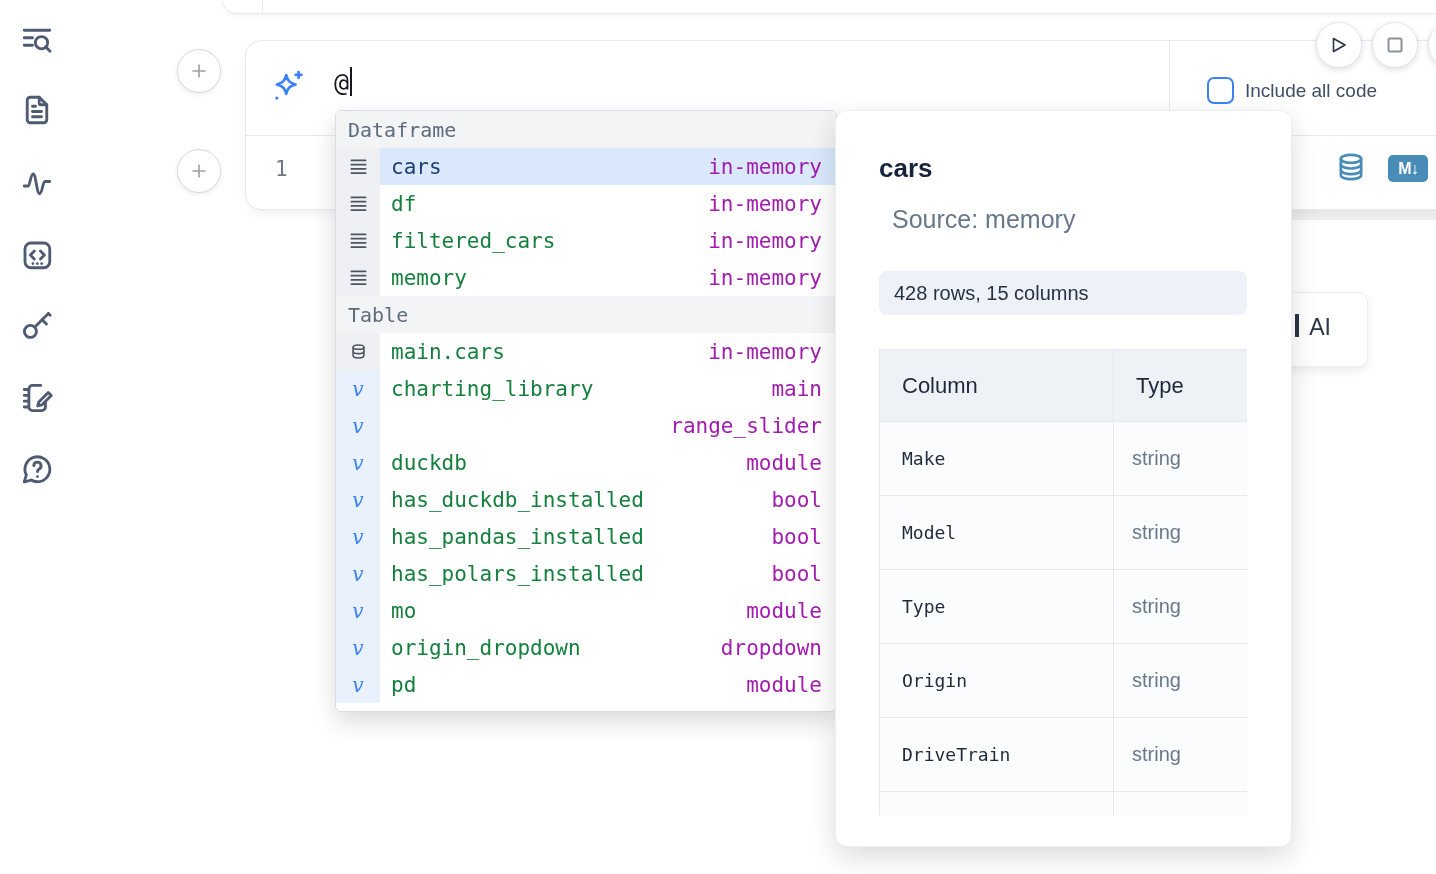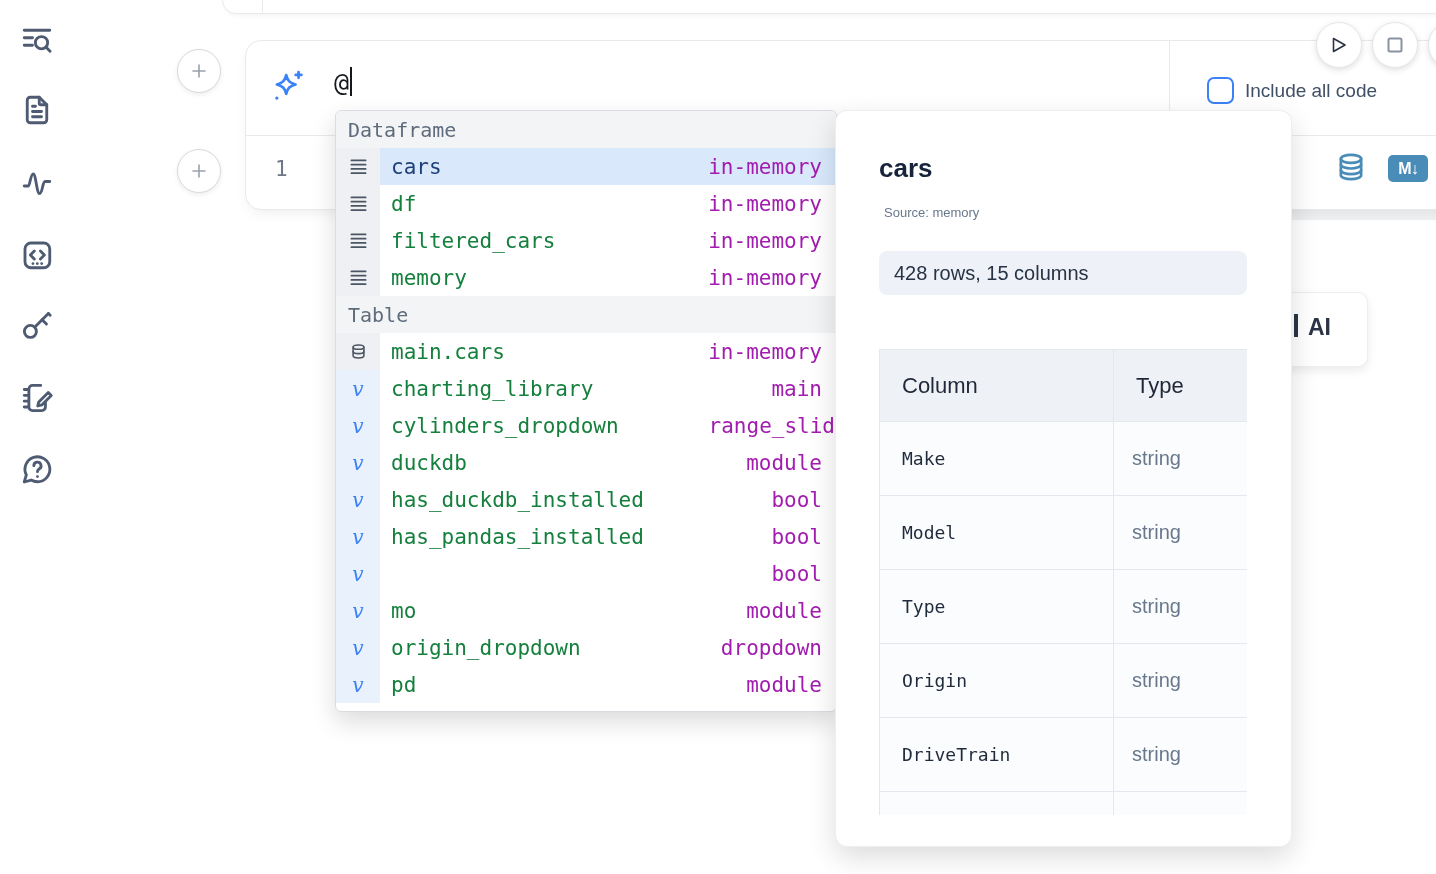--- a/index.html
+++ b/index.html
@@ -54,21 +54,21 @@
     box-shadow:0 2px 6px rgba(0,0,0,.13);display:flex;align-items:center;justify-content:center;z-index:2;}
 
   
   #console-strip{left:460px;top:208px;width:976px;height:11px;background:#f0f1f3;
     border-top:1px solid #e1e3e6;z-index:1;}
 
   
   #ai-card{left:1120px;top:292px;width:246px;height:73px;background:#fff;border:1px solid #eceef2;
     border-radius:10px;box-shadow:0 4px 10px rgba(0,0,0,.08);z-index:3;}
   #ai-card .lbl{position:absolute;right:36px;top:21px;display:flex;align-items:flex-start;
-    font-weight:bold;font-size:23px;color:#2b3547;}
+    font-weight:normal;font-size:23px;color:#2b3547;}
   #ai-card .stem{width:4px;height:23px;background:#2b3547;margin-right:10px;}
 
   
   #dropdown{left:335px;top:110px;width:500px;height:600px;background:#fff;z-index:10;
     border:1px solid #d9dce1;border-radius:6px;box-shadow:0 10px 25px rgba(0,0,0,.14);
     overflow:hidden;font-family:"DejaVu Sans Mono",monospace;font-size:21px;}
   .ac-header{height:37px;background:#f3f4f6;color:#5e6b7c;display:flex;align-items:center;
     padding-left:12px;font-size:20px;}
   .ac-row{height:37px;display:flex;align-items:stretch;overflow:hidden;cursor:pointer;}
   .ac-gutter{width:44px;flex:none;display:flex;align-items:center;justify-content:center;
@@ -80,22 +80,22 @@
   .ac-row.selected .ac-name{color:#1d3f77;}
   .ac-spacer{flex:1 1 auto;min-width:90px;}
   .ac-type{color:#a21caf;white-space:pre;}
   .ac-gutter svg{stroke:currentColor;fill:none;stroke-width:1.9;stroke-linecap:round;}
   .upsilon{font-family:"DejaVu Serif",serif;font-style:italic;font-size:20px;color:#3b82f6;}
 
   
   #preview-card{left:835px;top:110px;width:455px;height:735px;background:#fff;z-index:20;
     border:1px solid #eceef1;border-radius:12px;box-shadow:0 10px 28px rgba(0,0,0,.14);overflow:hidden;}
   #pv-title{position:absolute;left:43px;top:42px;font-size:26px;font-weight:bold;color:#17233b;}
-  #pv-source{position:absolute;left:48px;top:94px;font-size:13px;color:#68788c;}
-  #pv-badge{position:absolute;left:43px;top:140px;width:368px;height:44px;background:#eef2f8;
+  #pv-source{position:absolute;left:56px;top:94px;font-size:25px;color:#68788c;}
+  #pv-badge{position:absolute;left:43px;top:160px;width:368px;height:44px;background:#eef2f8;
     border-radius:8px;box-sizing:border-box;display:flex;align-items:center;padding-left:15px;
     font-size:20px;color:#273344;}
   #pv-table-wrap{position:absolute;left:43px;top:238px;width:368px;height:466px;overflow:hidden;}
   #pv-table{border-collapse:collapse;width:368px;table-layout:fixed;}
   #pv-table th,#pv-table td{border:1px solid #e3e8ee;text-align:left;box-sizing:border-box;margin-top:12px;}
   #pv-table th{background:#eef1f6;height:72px;font-size:22px;font-weight:normal;
     color:#1e2838;padding-left:22px;}
   #pv-table td{background:#fbfcfd;height:74px;}
   #pv-table td.col-name{font-family:"DejaVu Sans Mono",monospace;font-size:18px;color:#1f2a3c;padding-left:22px;}
   #pv-table td.col-type{font-size:20px;color:#68788c;padding-left:18px;}
@@ -292,21 +292,20 @@
           <span class="ac-name">charting_library</span>
           <span class="ac-spacer"></span>
           <span class="ac-type">main</span>
         </div>
       </div>
       <div class="ac-row kind-variable">
         <div class="ac-gutter">
           <span class="upsilon">v</span>
         </div>
         <div class="ac-main">
-          <span class="ac-name">cylinders_dropdown</span>
           <span class="ac-spacer"></span>
           <span class="ac-type">range_slider</span>
         </div>
       </div>
       <div class="ac-row kind-variable">
         <div class="ac-gutter">
           <span class="upsilon">v</span>
         </div>
         <div class="ac-main">
           <span class="ac-name">duckdb</span>
@@ -332,20 +331,21 @@
           <span class="ac-name">has_pandas_installed</span>
           <span class="ac-spacer"></span>
           <span class="ac-type">bool</span>
         </div>
       </div>
       <div class="ac-row kind-variable">
         <div class="ac-gutter">
           <span class="upsilon">v</span>
         </div>
         <div class="ac-main">
+          <span class="ac-name">has_polars_installed</span>
           <span class="ac-spacer"></span>
           <span class="ac-type">bool</span>
         </div>
       </div>
       <div class="ac-row kind-variable">
         <div class="ac-gutter">
           <span class="upsilon">v</span>
         </div>
         <div class="ac-main">
           <span class="ac-name">mo</span>

